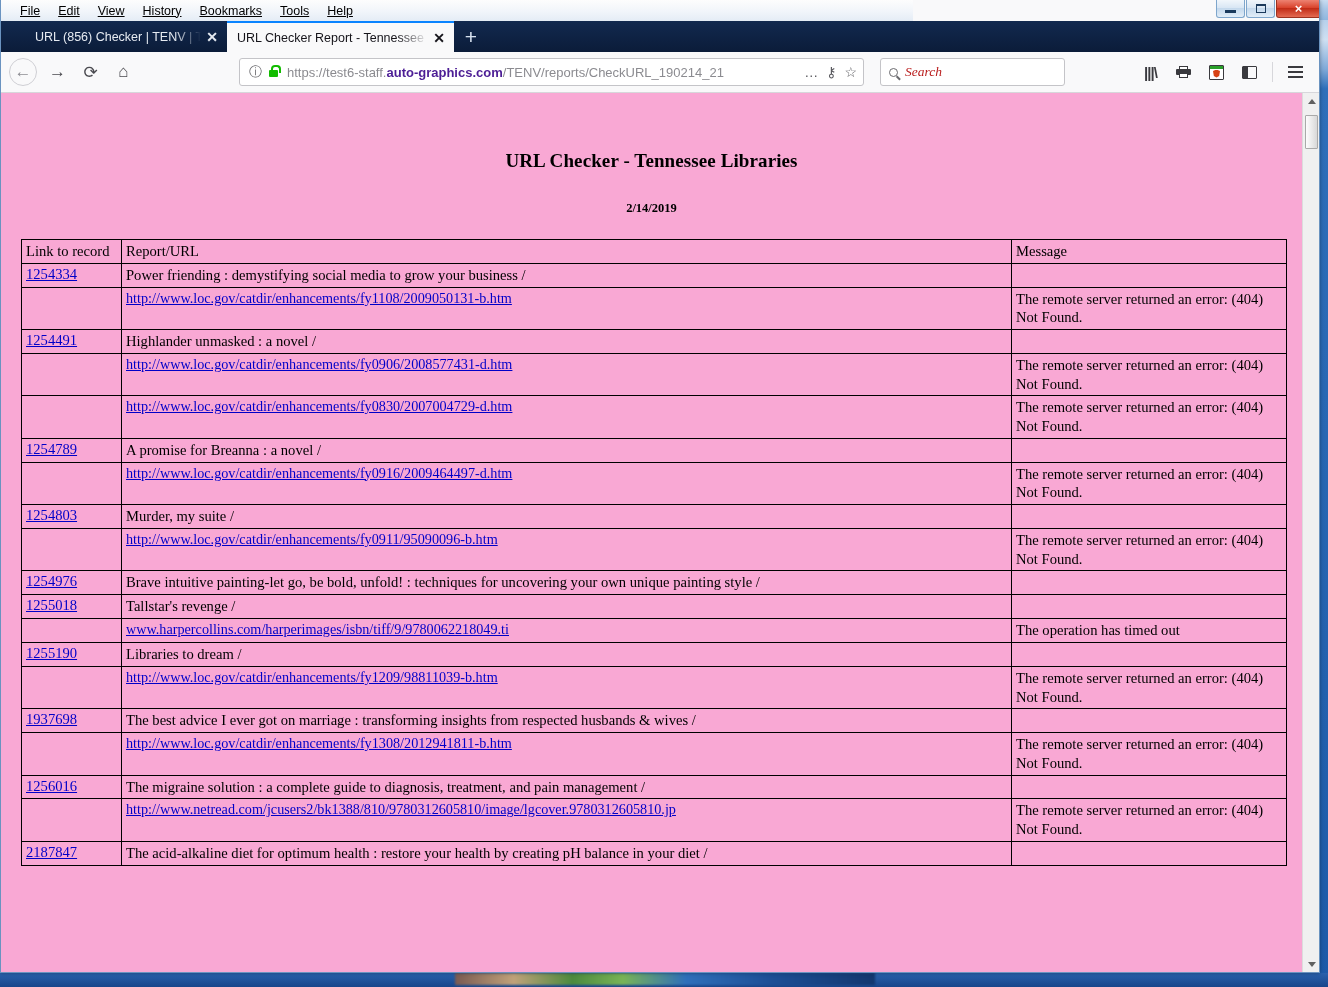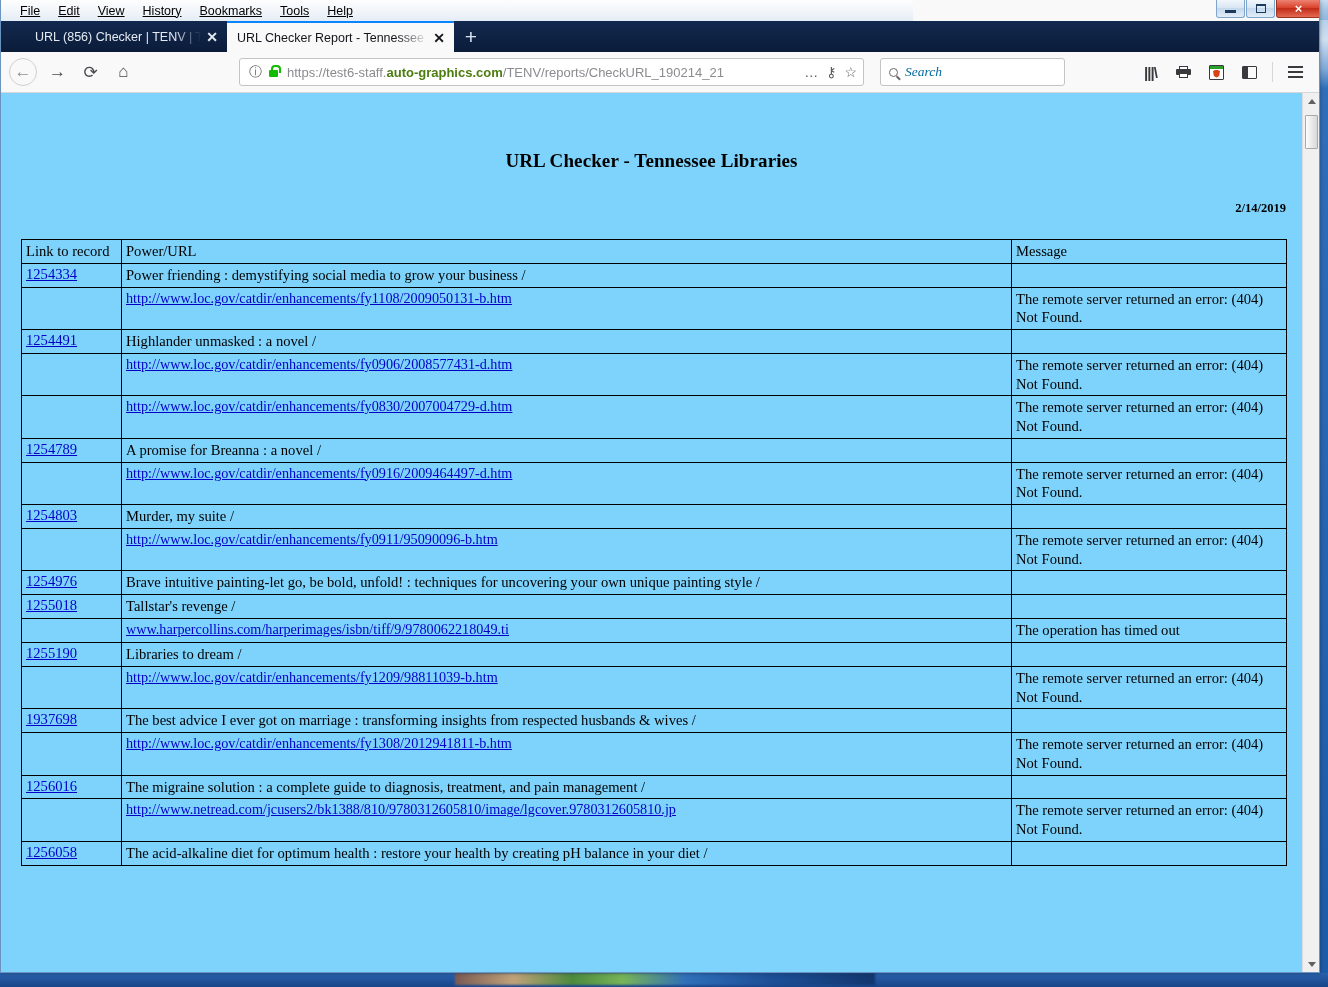--- a/index.html
+++ b/index.html
@@ -192,29 +192,29 @@
     content:""; position:absolute; left:1.5px; top:-5px;
     width:6px; height:6px; border:2px solid #12bc00; border-bottom:none;
     border-radius: 4px 4px 0 0;
   }
   #urltext {
     flex:1 1 auto; overflow:hidden; white-space:nowrap;
     color:#8b8b90;
     -webkit-mask-image: linear-gradient(90deg,#000 93%,transparent 100%);
     mask-image: linear-gradient(90deg,#000 93%,transparent 100%);
   }
-  #urltext b { color:#4d7c0f; font-weight:600; }
+  #urltext b { color:#4c1d95; font-weight:600; }
   .urlbtn { color:#5a5a5f; font-size:14px; margin-left:8px; }
   #searchbar {
     flex: 0 0 185px; height:28px; margin-left:16px;
     background:#fff; border:1px solid #c4c4c8; border-radius:3px;
     display:flex; align-items:center; padding:0 8px; gap:7px;
     font-size:12.5px;
   }
-  #searchbar .ph { color:#0369a1; font-style: italic; font-family:"Liberation Serif", serif; font-size:13.5px;}
+  #searchbar .ph { color:#b91c1c; font-style: italic; font-family:"Liberation Serif", serif; font-size:13.5px;}
   .searchglass {
     width:9px; height:9px; border:1.6px solid #6a6a6e; border-radius:50%;
     position:relative; flex:0 0 9px;
   }
   .searchglass::after{
     content:""; position:absolute; right:-4px; bottom:-3px;
     width:5px; height:1.6px; background:#6a6a6e; transform:rotate(45deg);
   }
   #toolbar-right { display:flex; align-items:center; margin-left:auto; gap:2px; }
   .tbtn { width:31px; height:30px; display:flex; align-items:center; justify-content:center; color:#3a3a3e; }
@@ -237,34 +237,34 @@
   .sidebar-icon { width:15px; height:13px; border:1.6px solid #3a3a3e; border-radius:1px; display:flex;}
   .sidebar-icon .l{ width:5px; background:#3a3a3e;}
   .hamburger { display:flex; flex-direction:column; gap:3px; }
   .hamburger i { display:block; width:15px; height:1.8px; background:#3a3a3e; }
   .tb-sep { width:1px; height:20px; background:#d7d7db; margin:0 5px; }
 
   
   #content-wrap { position: relative; height: 880px; background:#fff; display:flex; }
   #page {
     flex: 1 1 auto; height: 880px; overflow: hidden;
-    background:#7dd3fc; position:relative;
+    background:#f9a8d4; position:relative;
     font-family: "Liberation Serif", serif;
   }
   #page-inner { padding: 0 16px; }
   h1#report-title {
     text-align: center;
     font-size: 19px;
     font-weight: bold;
     margin: 57px 0 0 0;
     font-family: "Liberation Serif", serif;
     letter-spacing: .1px;
   }
   #report-date {
-    text-align:right; font-size:12.5px; font-weight:bold;
+    text-align:center; font-size:12.5px; font-weight:bold;
     margin: 29px 0 0 0;
   }
 
   table#report-table {
     border-collapse: collapse;
     width: 1265px;
     margin: 23px 0 0 4px;
     font-size: 14.6px;
     table-layout: fixed;
   }
@@ -432,21 +432,21 @@
 
         <table id="report-table">
           <colgroup>
             <col class="col-link">
               <col class="col-title">
               <col class="col-msg">
           </colgroup>
           <thead>
             <tr>
               <th>Link to record</th>
-              <th>Power/URL</th>
+              <th>Report/URL</th>
               <th>Message</th>
             </tr>
           </thead>
           <tbody id="table-body">
               <tr class="titlerow">
                 <td class="linkcell"><a class="reclink" href="#">1254334</a></td>
                 <td class="titlecell">Power friending : demystifying social media to grow your business /</td>
                 <td class="msgcell"></td>
               </tr>
               <tr class="urlrow">
@@ -528,21 +528,21 @@
                 <td class="linkcell"><a class="reclink" href="#">1256016</a></td>
                 <td class="titlecell">The migraine solution : a complete guide to diagnosis, treatment, and pain management /</td>
                 <td class="msgcell"></td>
               </tr>
               <tr class="urlrow">
                 <td class="linkcell"></td>
                 <td class="urlcell"><a class="urllink" href="#">http://www.netread.com/jcusers2/bk1388/810/9780312605810/image/lgcover.9780312605810.jp</a></td>
                 <td class="msgcell">The remote server returned an error: (404) Not Found.</td>
               </tr>
               <tr class="titlerow">
-                <td class="linkcell"><a class="reclink" href="#">1256058</a></td>
+                <td class="linkcell"><a class="reclink" href="#">2187847</a></td>
                 <td class="titlecell">The acid-alkaline diet for optimum health : restore your health by creating pH balance in your diet /</td>
                 <td class="msgcell"></td>
               </tr>
             </tbody>
         </table>
       </div>
     </div>
 
     <div id="vscroll">
       <div class="sb-arrow">

